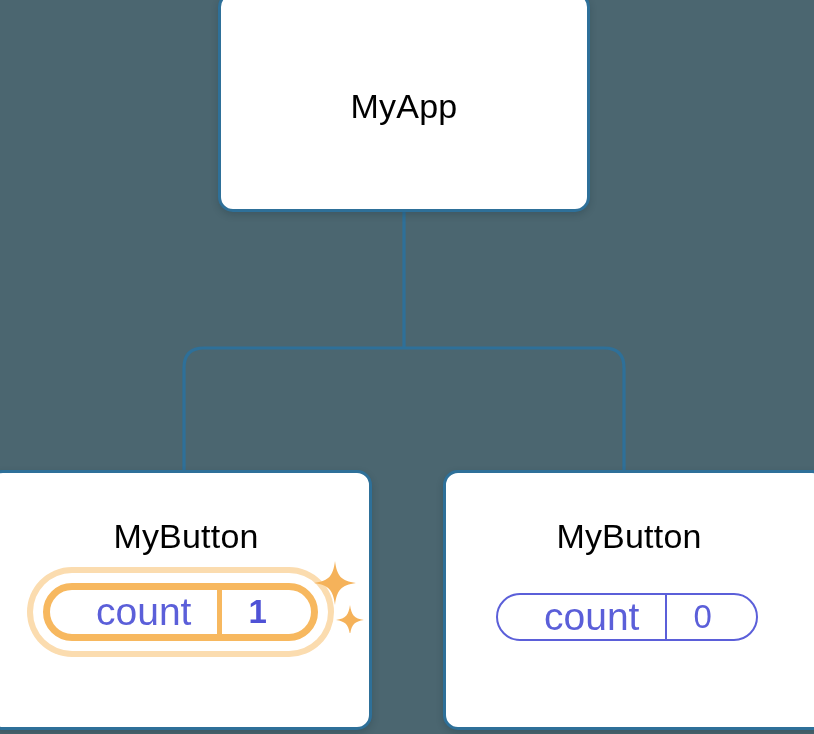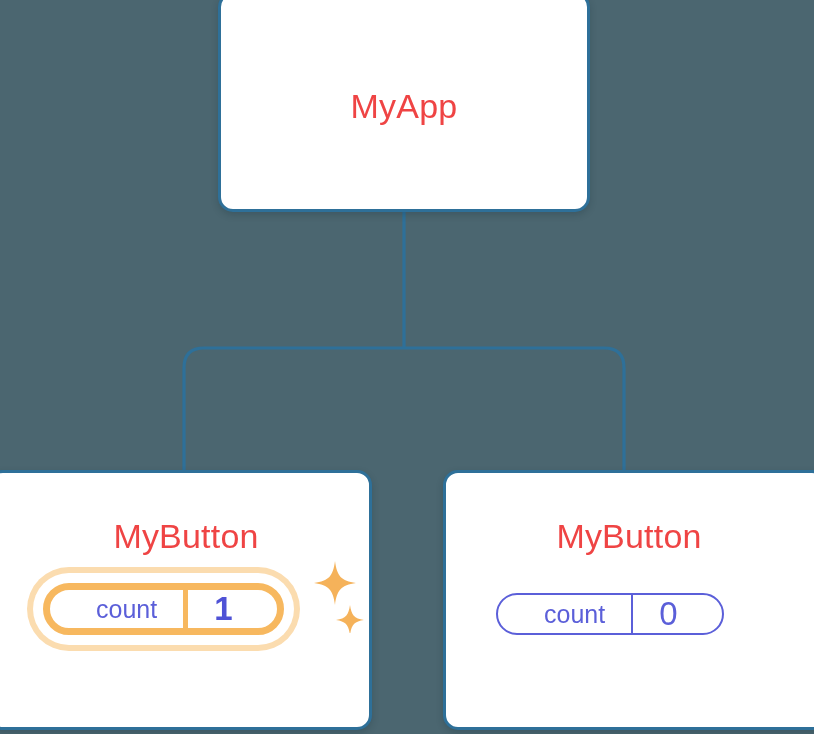--- a/index.html
+++ b/index.html
@@ -33,21 +33,21 @@
   .node {
     position: absolute;
     background: #ffffff;
     border: 3px solid #2e7099;
     border-radius: 15px;
     box-sizing: border-box;
     box-shadow: 0 3px 7px rgba(20,40,52,0.22);
   }
   .node-title {
     text-align: center;
-    color: #ef4444;
+    color: #000000;
     font-size: 34px;
     font-weight: 400;
     letter-spacing: 0.2px;
     white-space: nowrap;
   }
 
   #node-app {
     left: 218px;
     top: -8px;
     width: 372px;
@@ -94,21 +94,21 @@
     overflow: hidden;
   }
   .pill-cell {
     display: flex;
     align-items: center;
     justify-content: center;
     box-sizing: border-box;
     white-space: nowrap;
   }
   .pill-key {
-    font-size: 25px;
+    font-size: 39px;
     font-weight: 400;
   }
   .pill-val {
     font-size: 33px;
   }
 
   
   .pill-plain {
     border: 2px solid #5b5fd9;
   }

